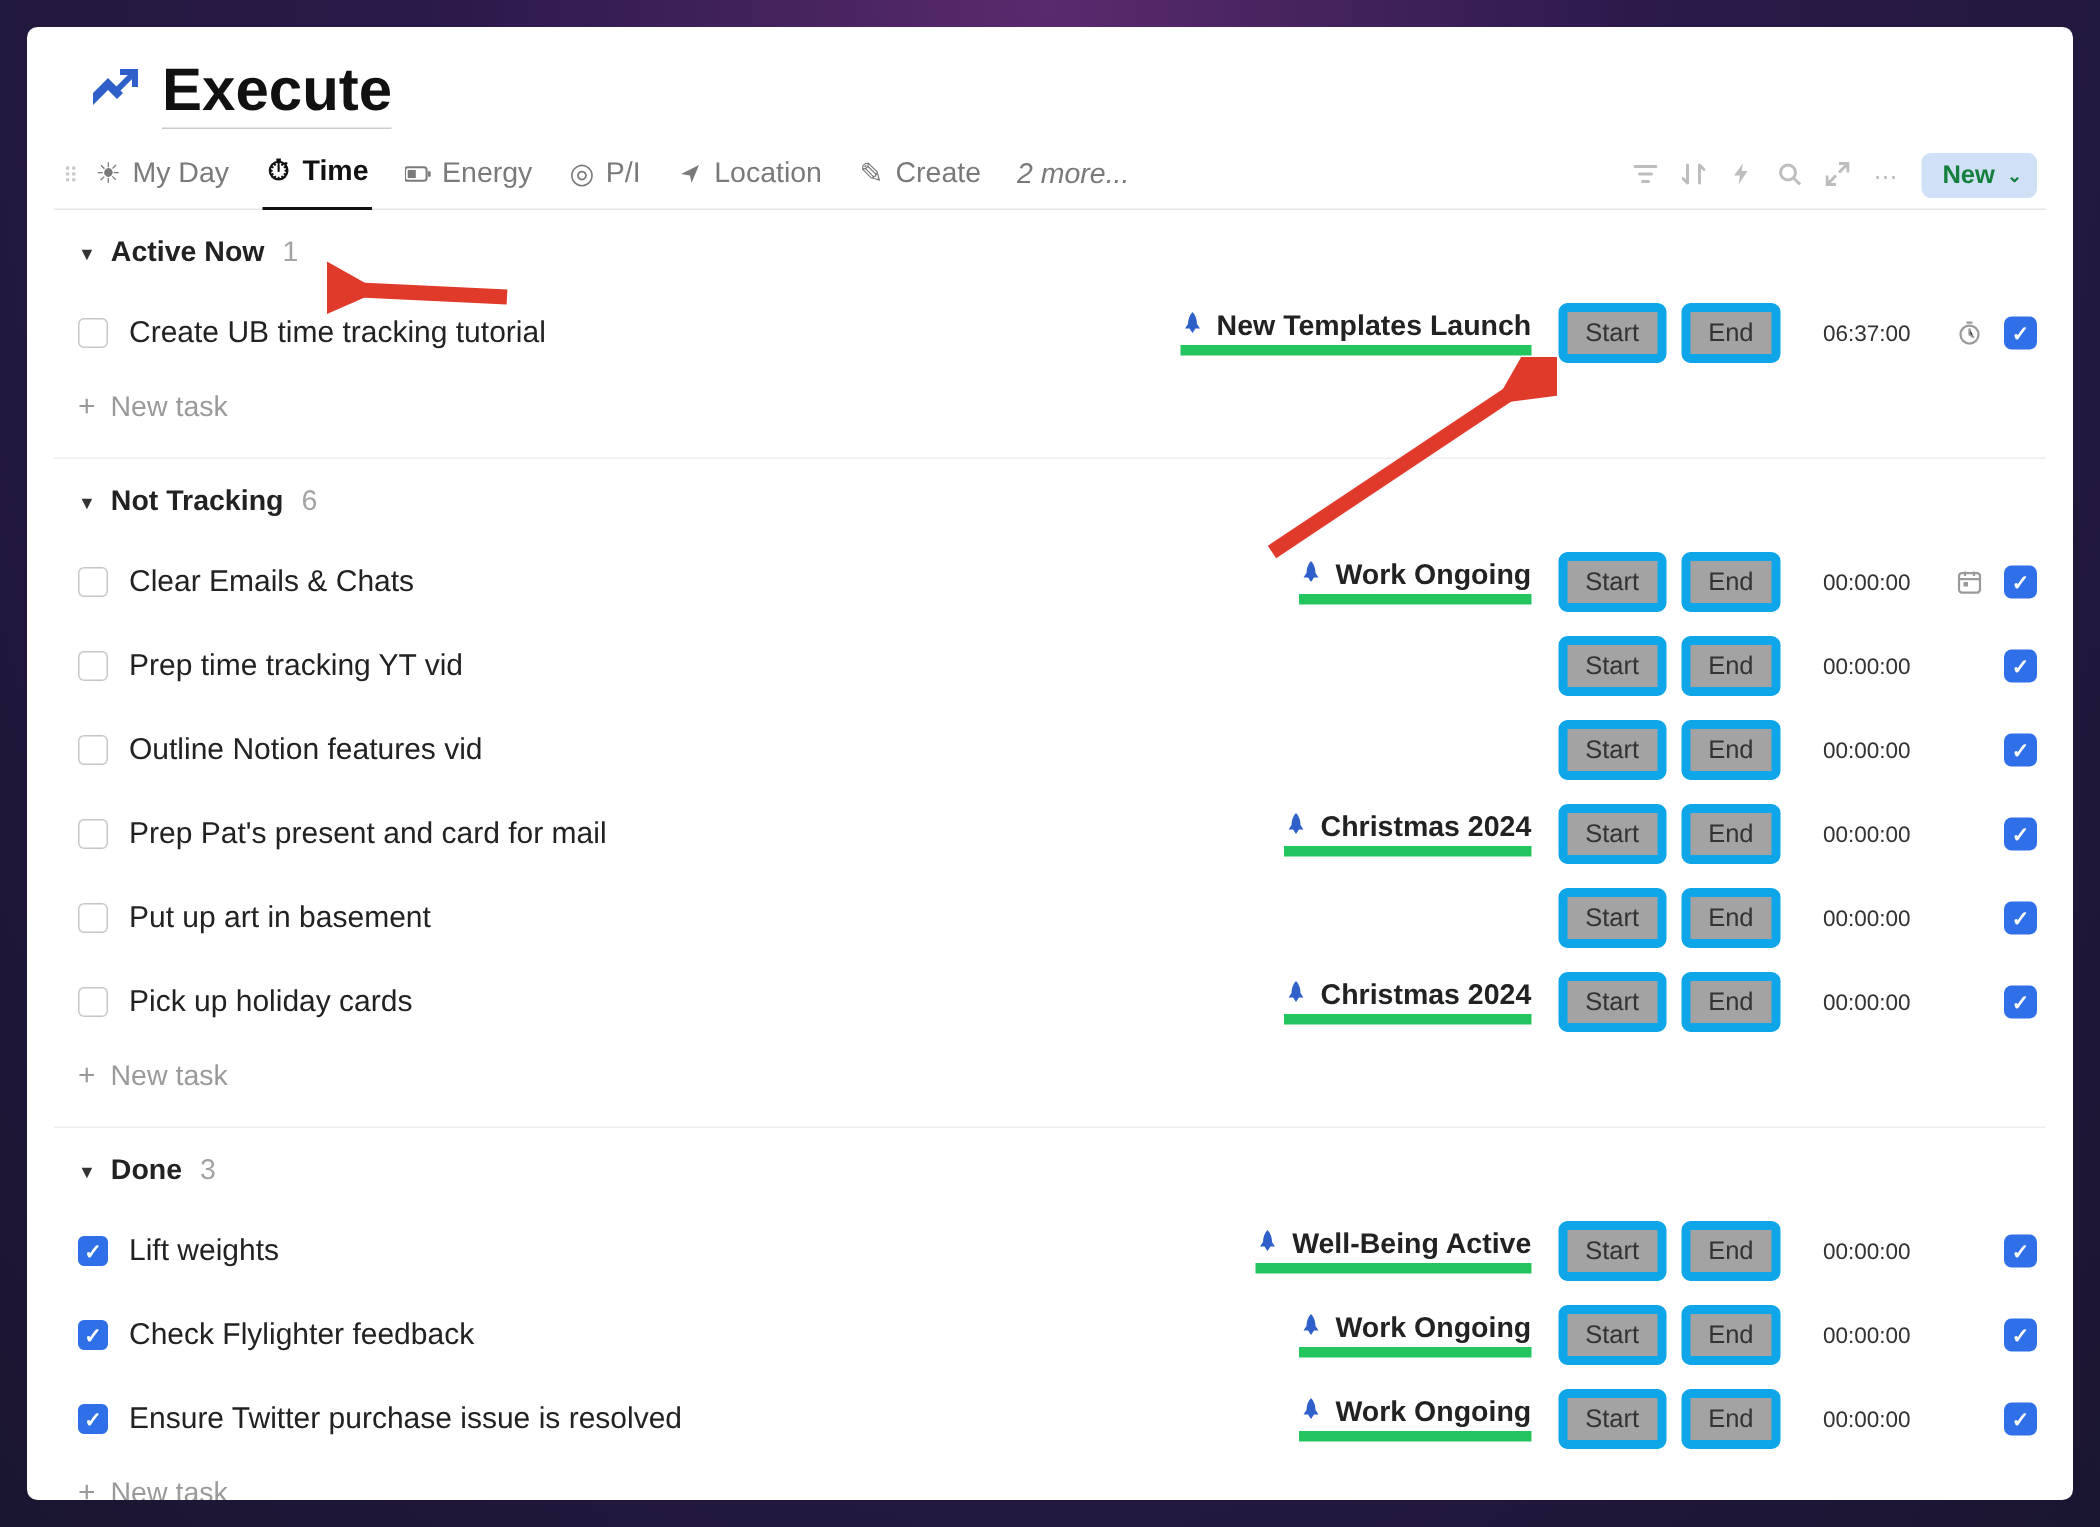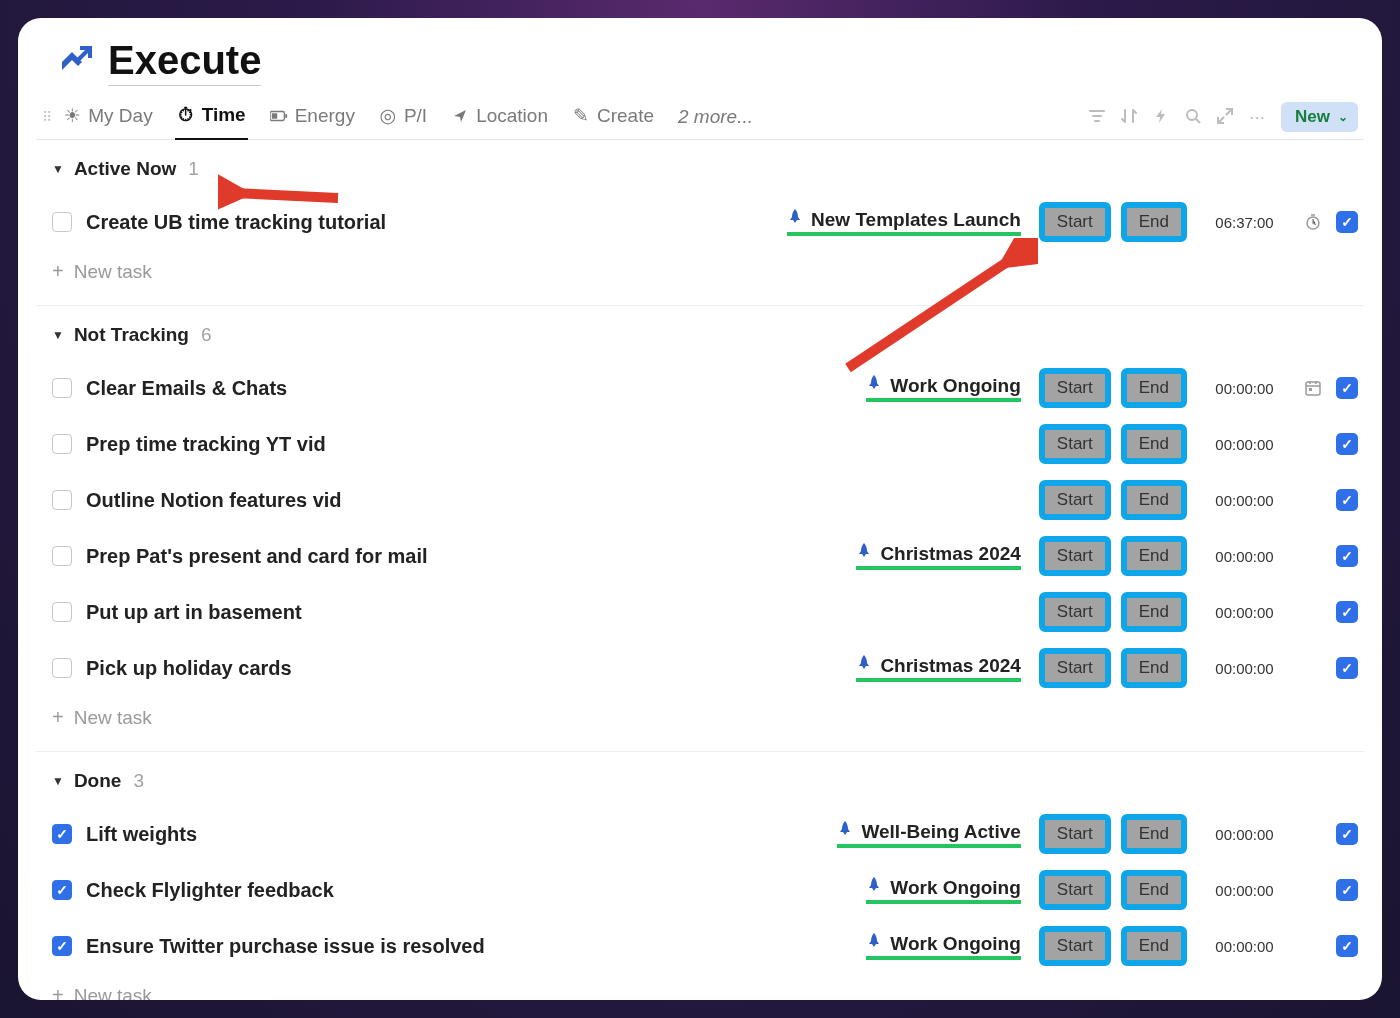--- a/index.html
+++ b/index.html
@@ -4,21 +4,21 @@
 <style>
   * { box-sizing: border-box; margin: 0; padding: 0; }
   html, body { height: 100%; }
   body {
     font-family: -apple-system, BlinkMacSystemFont, "Segoe UI", Helvetica, Arial, sans-serif;
     background: radial-gradient(ellipse at top, #5a2a6e 0%, #2b1a4a 40%, #1a1530 100%);
     padding: 18px;
   }
   .window {
     background: #fff;
-    border-radius: 23px;
+    border-radius: 7px;
     width: 100%;
     height: 100%;
     padding: 14px 18px 12px 18px;
     position: relative;
     overflow: hidden;
   }
   
   .header {
     display: flex;
     align-items: center;
@@ -125,32 +125,32 @@
     border-color: #2f6fe8;
   }
   .chk.checked::after {
     content: "✓";
     color: #fff;
     font-size: 14px;
     font-weight: 700;
   }
   .task-title {
     font-size: 20px;
-    font-weight: 700;
+    font-weight: 400;
     color: #222;
     flex: 1;
   }
   .tag {
     display: flex;
     align-items: center;
     gap: 8px;
     font-size: 19px;
     font-weight: 600;
     color: #222;
-    border-bottom: 4px solid #22c55e;
+    border-bottom: 7px solid #22c55e;
     padding-bottom: 1px;
     margin-right: 18px;
   }
   .tag .rocket { color: #2f5fc9; font-size: 18px; }
   .btn-small {
     border: 6px solid #0ea5e9;
     border-radius: 6px;
     padding: 4px 12px;
     font-size: 17px;
     color: #333;

